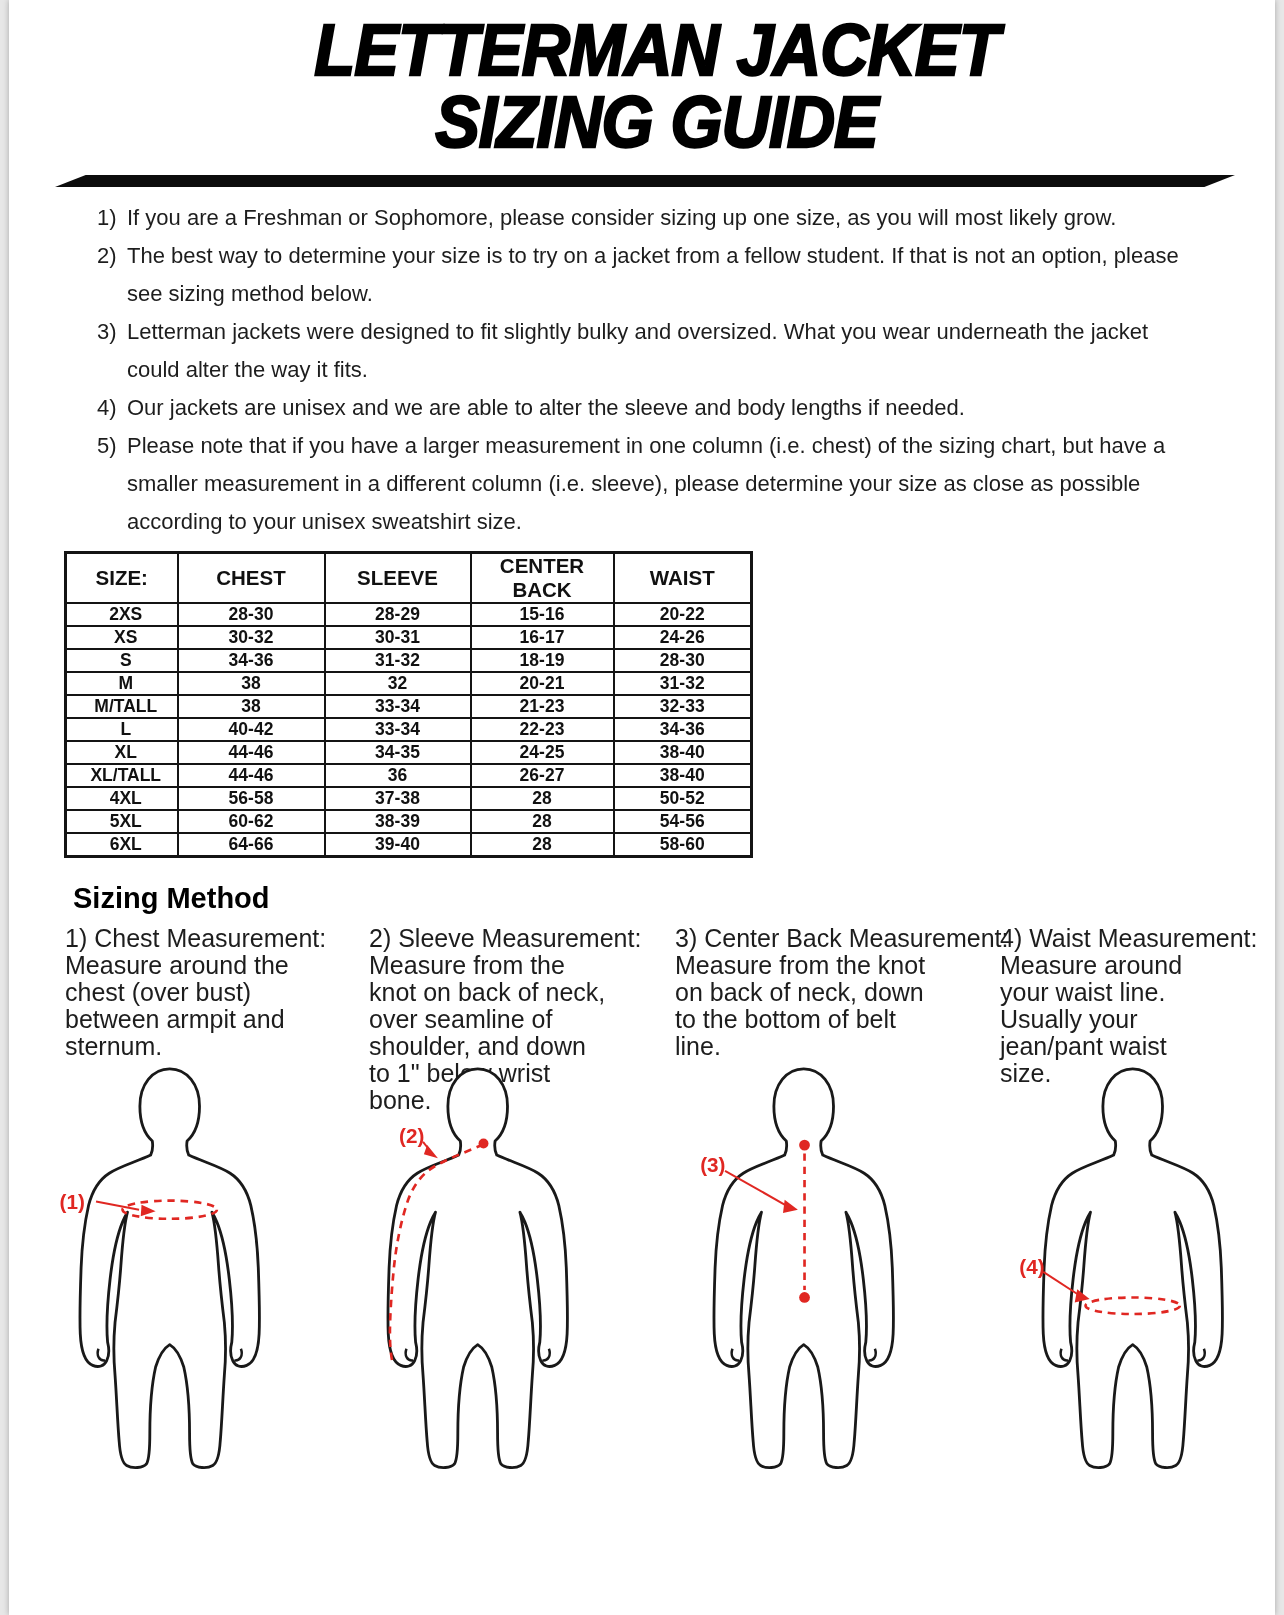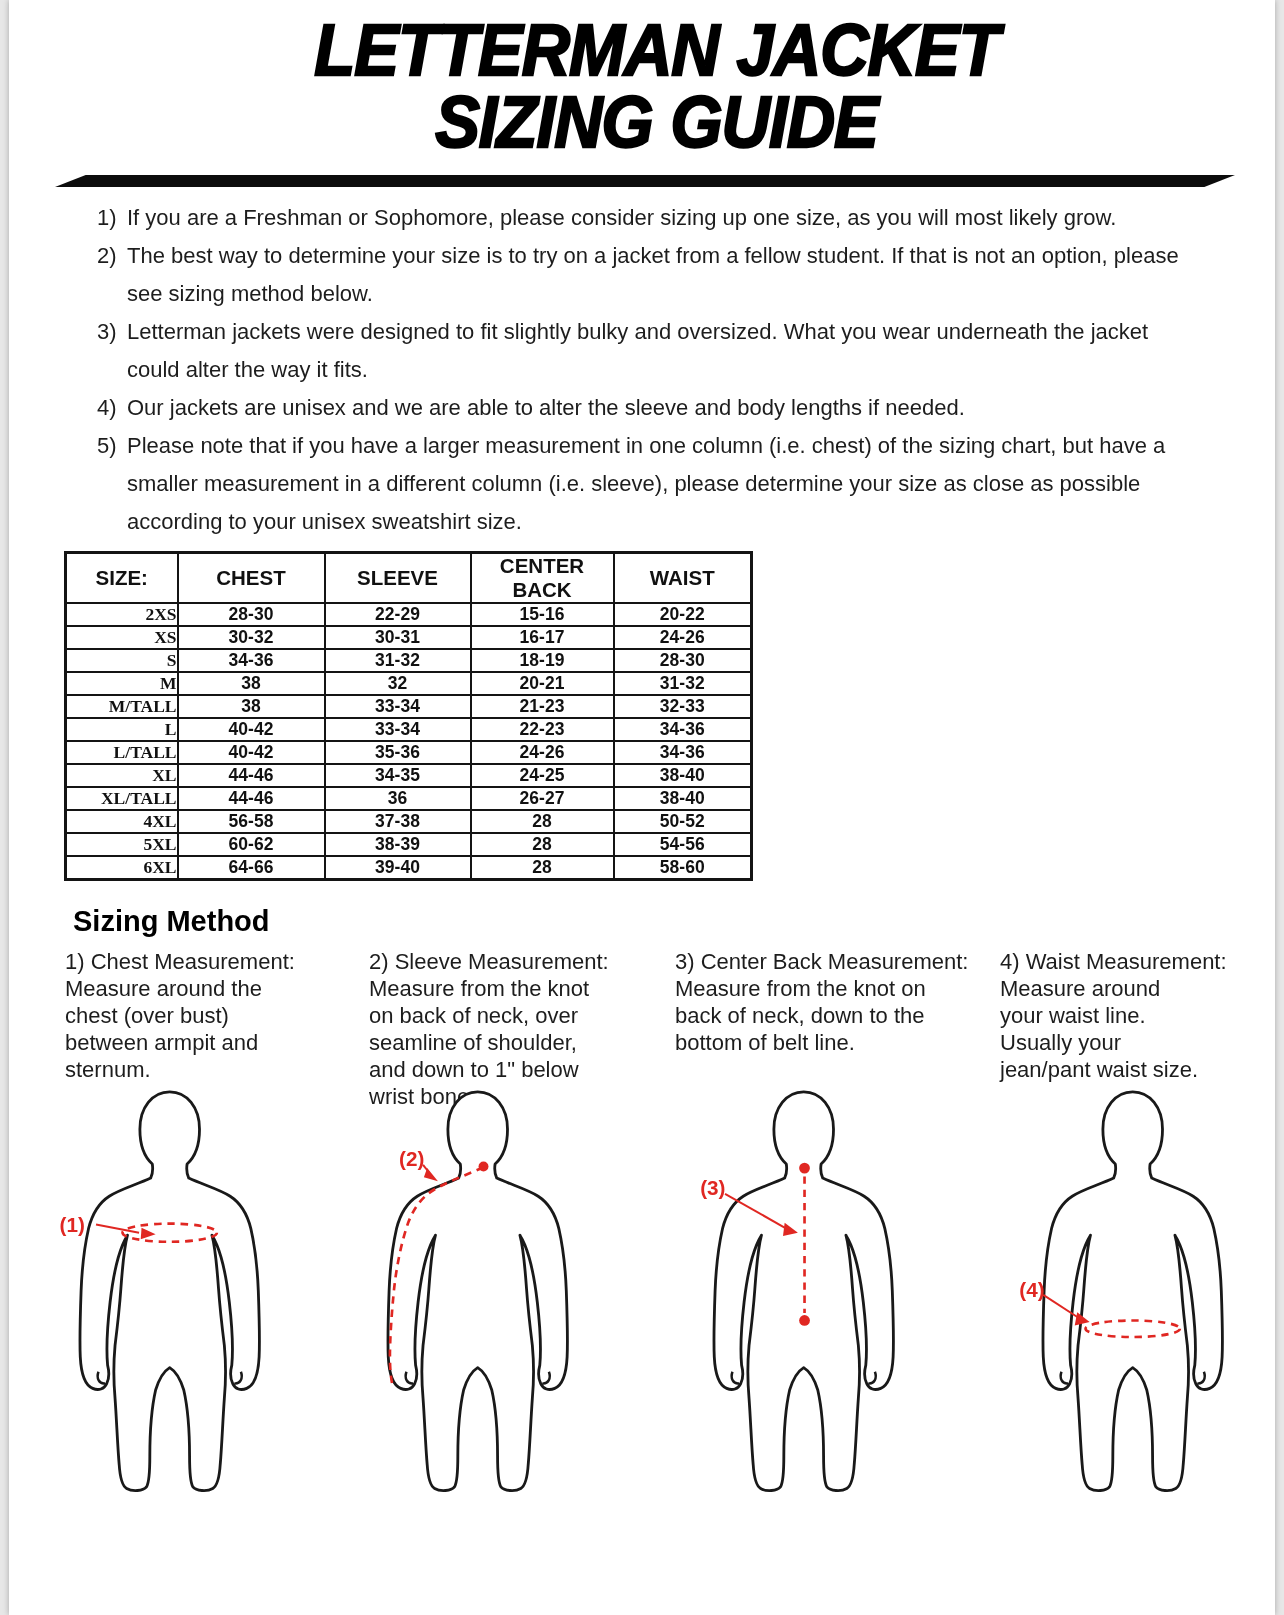--- a/index.html
+++ b/index.html
@@ -34,25 +34,25 @@
   .note-num { flex:0 0 30px; line-height:38px; }
   .note-text { max-width:1072px; line-height:38px; }
   
   .section { margin:8px 0 0 64px; font-size:29px; line-height:33px; color:#000; font-weight:bold; }
   .section.method { margin-top:24px; }
   
   table.chart { border-collapse:collapse; margin:10px 0 0 55px; width:686px; table-layout:fixed; }
   table.chart th, table.chart td { border:2px solid #141414; font-weight:bold; color:var(--ink); }
   table.chart th { font-size:20.5px; height:31px; text-align:center; padding:0; }
   table.chart td { font-size:17.5px; height:22px; text-align:center; padding:0; }
-  table.chart td.size { text-align:right; padding-left:8px;font-family:Liberation Serif, serif; }
+  table.chart td.size { text-align:center; padding-left:8px; }
   table.chart { border:3px solid #141414; }
   
   .methods { position:relative; margin-top:10px; height:130px; }
-  .mcol { position:absolute; top:0; font-size:22px; line-height:27px; color:#1d1d1d; }
+  .mcol { position:absolute; top:0; font-size:25px; line-height:27px; color:#1d1d1d; }
   .mcol .m-title { white-space:nowrap; }
   
   .figures { position:relative; margin-top:0; height:436px; }
   .fig { position:absolute; top:4px; }
   .body-outline { fill:#fff; stroke:#191919; stroke-width:3.4px; stroke-linejoin:round; }
   .hook { fill:none; stroke:#191919; stroke-width:3px; }
   .dash { fill:none; stroke:var(--red); stroke-width:3.2px; stroke-dasharray:9 7; }
   .thin { stroke:var(--red); stroke-width:2.4px; }
   .fillred { fill:var(--red); }
   .red-label { fill:var(--red); font-weight:bold; font-size:25px; font-family:"Liberation Sans",sans-serif; }
@@ -107,21 +107,21 @@
           <th>CHEST</th>
           <th>SLEEVE</th>
           <th>CENTER BACK</th>
           <th>WAIST</th>
         </tr>
       </thead>
     <tbody id="chart-body">
         <tr>
           <td class="size">2XS</td>
           <td class="">28-30</td>
-          <td class="">22-29</td>
+          <td class="">28-29</td>
           <td class="">15-16</td>
           <td class="">20-22</td>
         </tr>
         <tr>
           <td class="size">XS</td>
           <td class="">30-32</td>
           <td class="">30-31</td>
           <td class="">16-17</td>
           <td class="">24-26</td>
         </tr>
@@ -144,27 +144,20 @@
           <td class="">38</td>
           <td class="">33-34</td>
           <td class="">21-23</td>
           <td class="">32-33</td>
         </tr>
         <tr>
           <td class="size">L</td>
           <td class="">40-42</td>
           <td class="">33-34</td>
           <td class="">22-23</td>
-          <td class="">34-36</td>
-        </tr>
-        <tr>
-          <td class="size">L/TALL</td>
-          <td class="">40-42</td>
-          <td class="">35-36</td>
-          <td class="">24-26</td>
           <td class="">34-36</td>
         </tr>
         <tr>
           <td class="size">XL</td>
           <td class="">44-46</td>
           <td class="">34-35</td>
           <td class="">24-25</td>
           <td class="">38-40</td>
         </tr>
         <tr>

